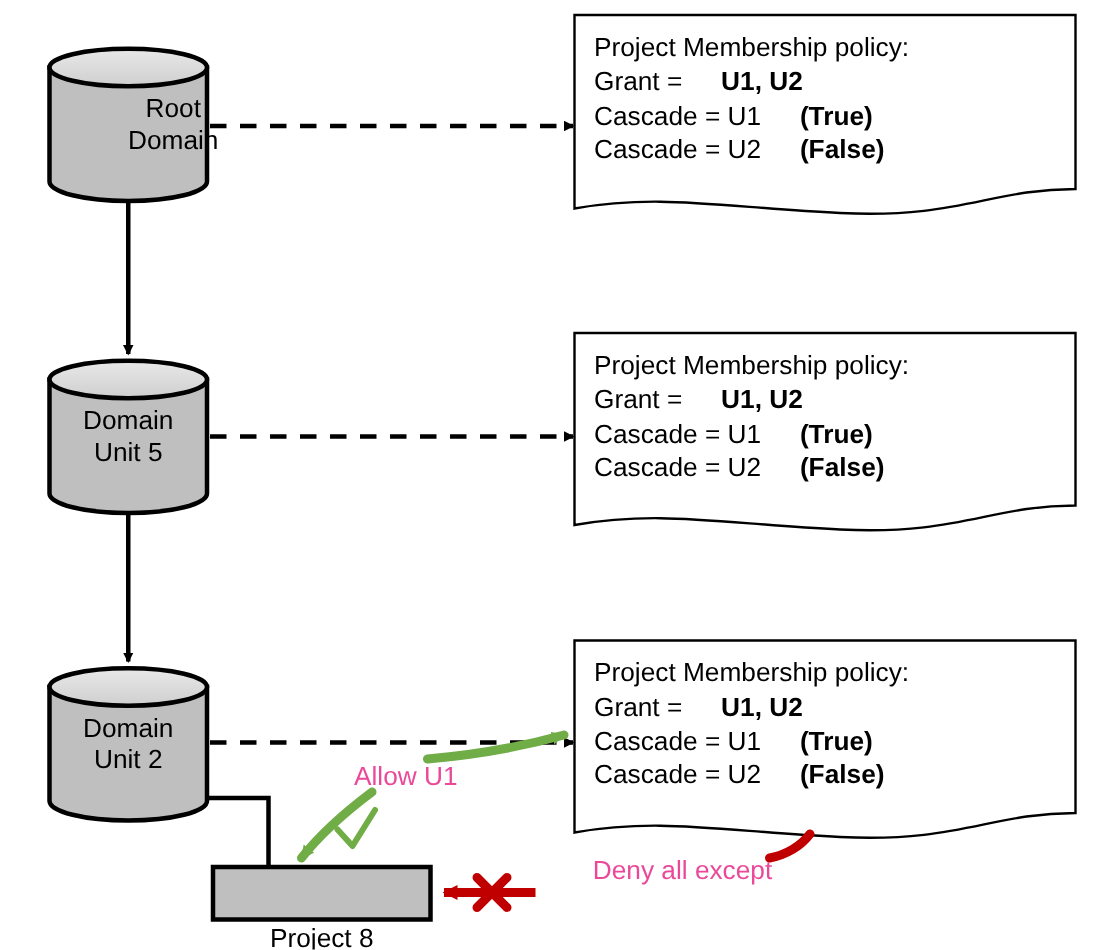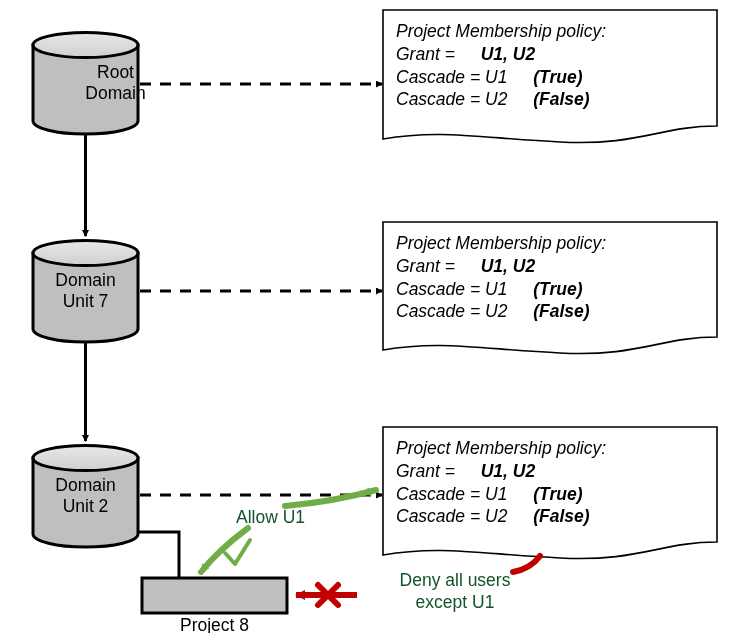--- a/index.html
+++ b/index.html
@@ -39,21 +39,21 @@
   }
 
   
   .policy-text {
     position: absolute;
     font-size: 17.5px;
     color: #000000;
     line-height: 1.30;
     white-space: nowrap;
   }
-  .policy-text .ln { display: block; font-style: italic; }
+  .policy-text .ln { display: block; }
   .policy-text b { font-weight: bold; margin-left: 21px; }
 
   
   .project-label {
     position: absolute;
     left: 142px;
     top: 578px;
     width: 145px;
     height: 35px;
     display: flex;
@@ -61,21 +61,21 @@
     justify-content: center;
     font-size: 17.5px;
     color: #000000;
     margin-top: 30px;
   }
 
   
   .annot {
     position: absolute;
     font-size: 17.5px;
-    color: #14532d;
+    color: #ec4899;
     line-height: 1.24;
   }
   .annot.allow { left: 236px; top: 507px; }
   .annot.deny  { left: 375px; top: 570px; width: 160px; text-align: center; }
   .annot .ln { display: block; }
 </style>
 </head>
 <body>
 
 <div id="canvas">
@@ -146,21 +146,21 @@
 
   </svg>
 
   <div class="cylinder-label" style="left:33px; top:62px;padding-left:30px;">
     <span>Root</span><br>
     <span>Domain</span>
   </div>
 
   <div class="cylinder-label" style="left:33px; top:270px;">
     <span>Domain</span><br>
-    <span>Unit 7</span>
+    <span>Unit 5</span>
   </div>
 
   <div class="cylinder-label" style="left:33px; top:475px;">
     <span>Domain</span><br>
     <span>Unit 2</span>
   </div>
 
   <div class="project-label">Project 8</div>
 
   <div class="policy-text" style="left:396px; top:20px;">
@@ -180,17 +180,16 @@
   <div class="policy-text" style="left:396px; top:437px;">
     <span class="ln">Project Membership policy:</span>
     <span class="ln"><span>Grant = </span><b>U1, U2</b></span>
     <span class="ln"><span>Cascade = U1 </span><b>(True)</b></span>
     <span class="ln"><span>Cascade = U2 </span><b>(False)</b></span>
   </div>
 
   <div class="annot allow">Allow U1</div>
 
   <div class="annot deny">
-    <span class="ln">Deny all users</span>
-    <span class="ln">except U1</span>
+    <span class="ln">Deny all except</span>
   </div>
 
 </div>
 
 </body></html>

